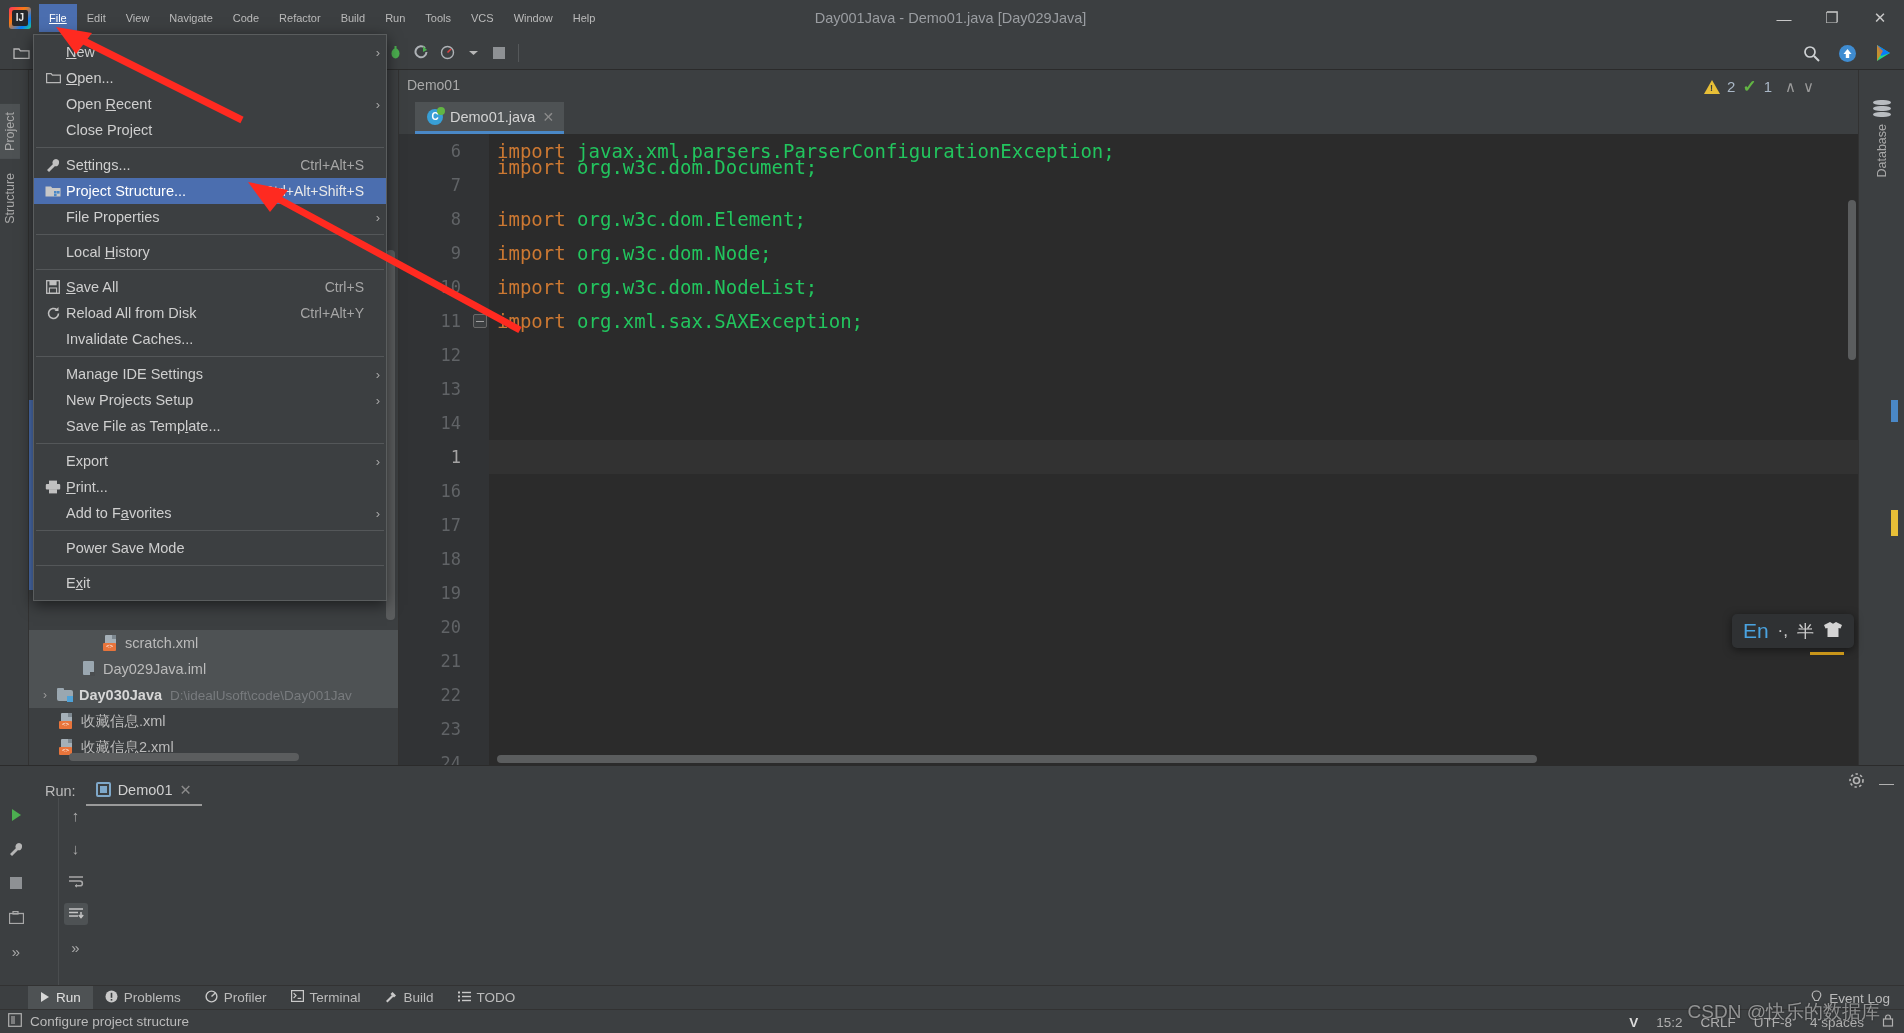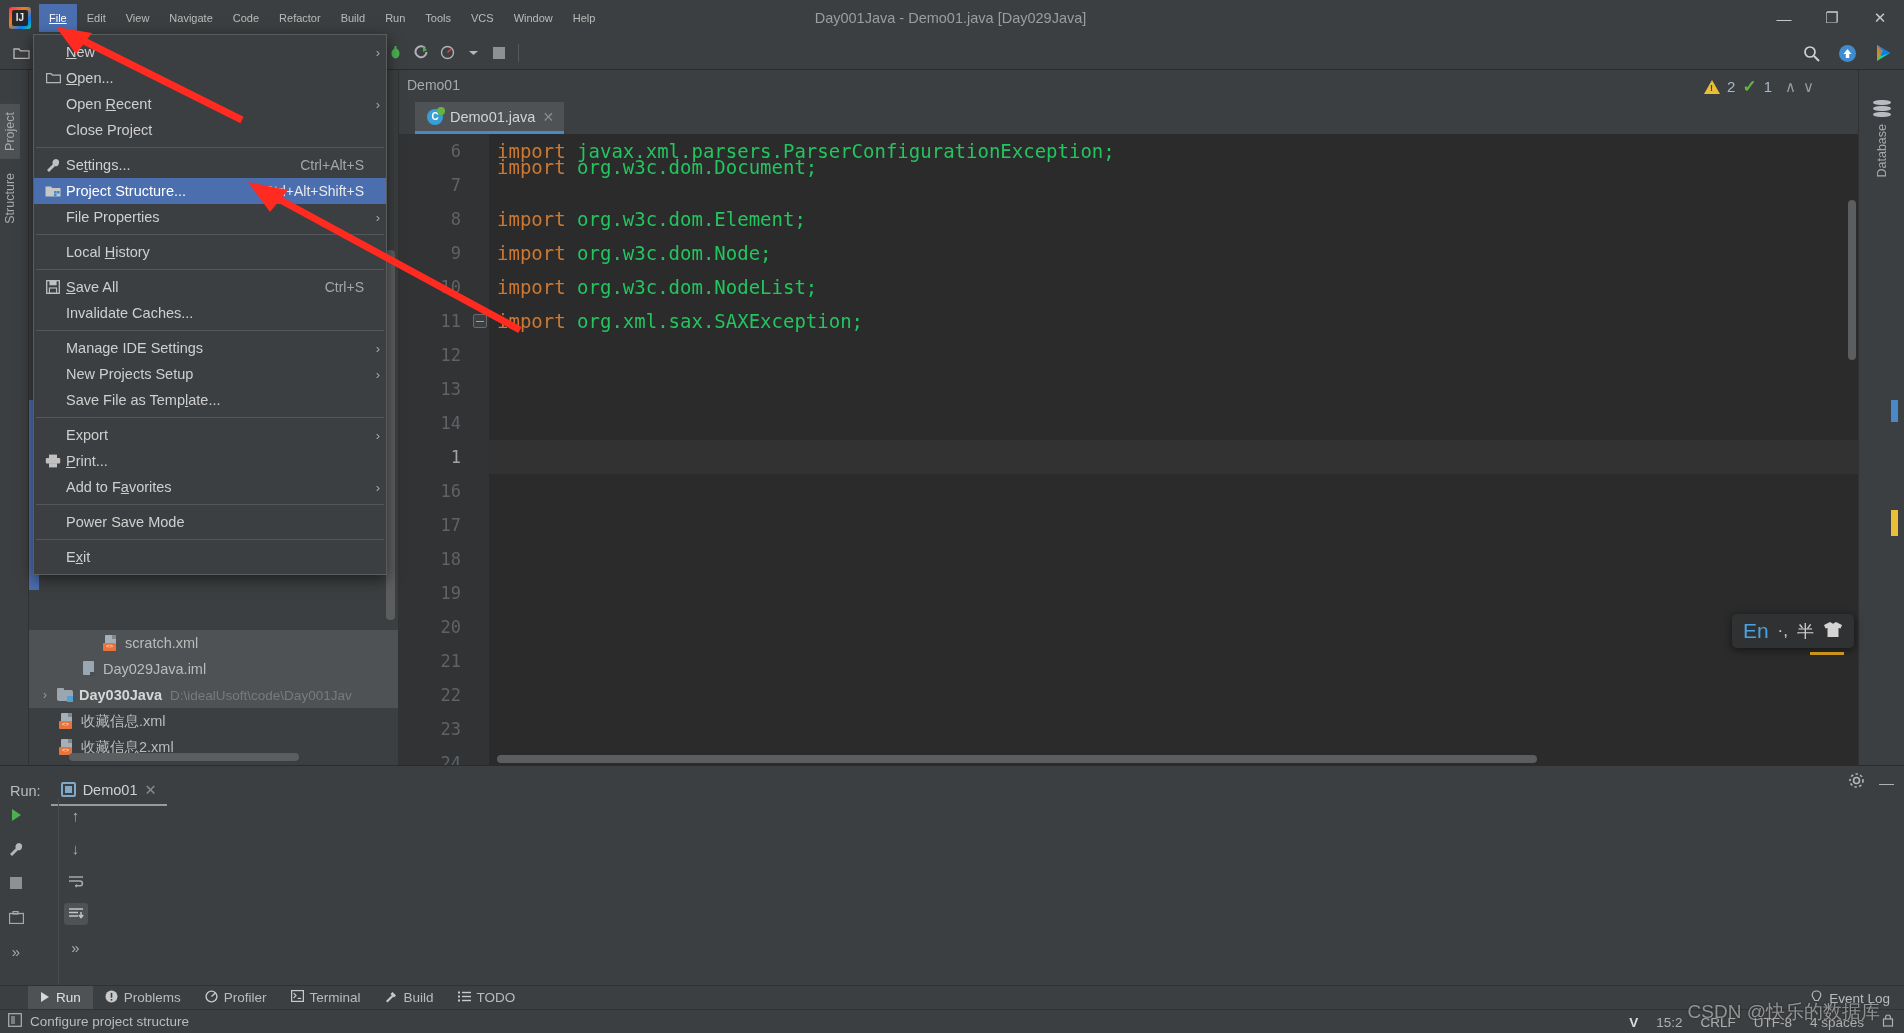--- a/index.html
+++ b/index.html
@@ -214,21 +214,21 @@
   }
   .ime .en { color: #4aa3e0; font-size: 21px; font-family:"Liberation Sans", sans-serif; }
   .ime .gl { color: #d0d0d0; font-size: 17px; }
   .ime-bar { position:absolute; right: 60px; top: 652px; width: 34px; height: 3px; background:#c8951a; z-index:40;}
 
   
   .runpanel {
     position: absolute; left: 0; right: 0; bottom: 48px; height: 220px;
     background: #3c3f41; border-top: 1px solid #2b2b2b;
   }
-  .run-hdr { height: 49px; display: flex; align-items: center; padding-left: 10px; gap: 10px; }
+  .run-hdr { height: 49px; display: flex; align-items: center; padding-left: 10px; gap: 10px; margin-left: 35px; }
   .run-lbl { color: #bbbbbb; font-size: 14.5px; }
   .run-tab {
     display: flex; align-items: center; gap: 7px; height: 30px; padding: 0 10px;
     color: #d0d0d0; font-size: 14.5px; border-bottom: 2px solid #9a9a9a;
   }
   .sqico { width:15px;height:15px;border:2px solid #7fa8c9; border-radius:2px; position:relative;}
   .sqico::after{content:"";position:absolute;inset:2px;background:#7fa8c9;}
   .run-hdr-right { position: absolute; right: 10px; top: 0; height: 32px; display:flex; align-items:center; gap: 14px; color:#b0b0b0; font-size:15px;}
   .run-side {
     position: absolute; left: 0; top: 32px; width: 32px; bottom: 0;
@@ -768,20 +768,31 @@
             <rect x="0.7" y="0.7" width="12.6" height="12.6" fill="none" stroke="#c0c0c0" stroke-width="1.3"></rect>
             <rect x="3.4" y="0.7" width="7.2" height="4.6" fill="#c0c0c0"></rect>
             <rect x="3.4" y="8" width="7.2" height="5.3" fill="none" stroke="#c0c0c0" stroke-width="1.1"></rect>
           </svg>
       </span>
       <span class="mlbl"><u>S</u>ave All</span>
       <span class="mkey">Ctrl+S</span>
       <span class="marrow"></span>
     </div>
     <div class="mrow">
+      <span class="mico">
+        <svg width="15" height="15" viewBox="0 0 15 15">
+            <path d="M12.5 7.5a5 5 0 1 1-1.7-3.8" fill="none" stroke="#c0c0c0" stroke-width="1.6"></path>
+            <path d="M12.5 1v4H8.6z" fill="#c0c0c0"></path>
+          </svg>
+      </span>
+      <span class="mlbl">Reload All from Disk</span>
+      <span class="mkey">Ctrl+Alt+Y</span>
+      <span class="marrow"></span>
+    </div>
+    <div class="mrow">
       <span class="mico"></span>
       <span class="mlbl">Invalidate Caches...</span>
       <span class="marrow"></span>
     </div>
 
     <div class="msep"></div>
 
     <div class="mrow">
       <span class="mico"></span>
       <span class="mlbl">Manage IDE Settings</span>

